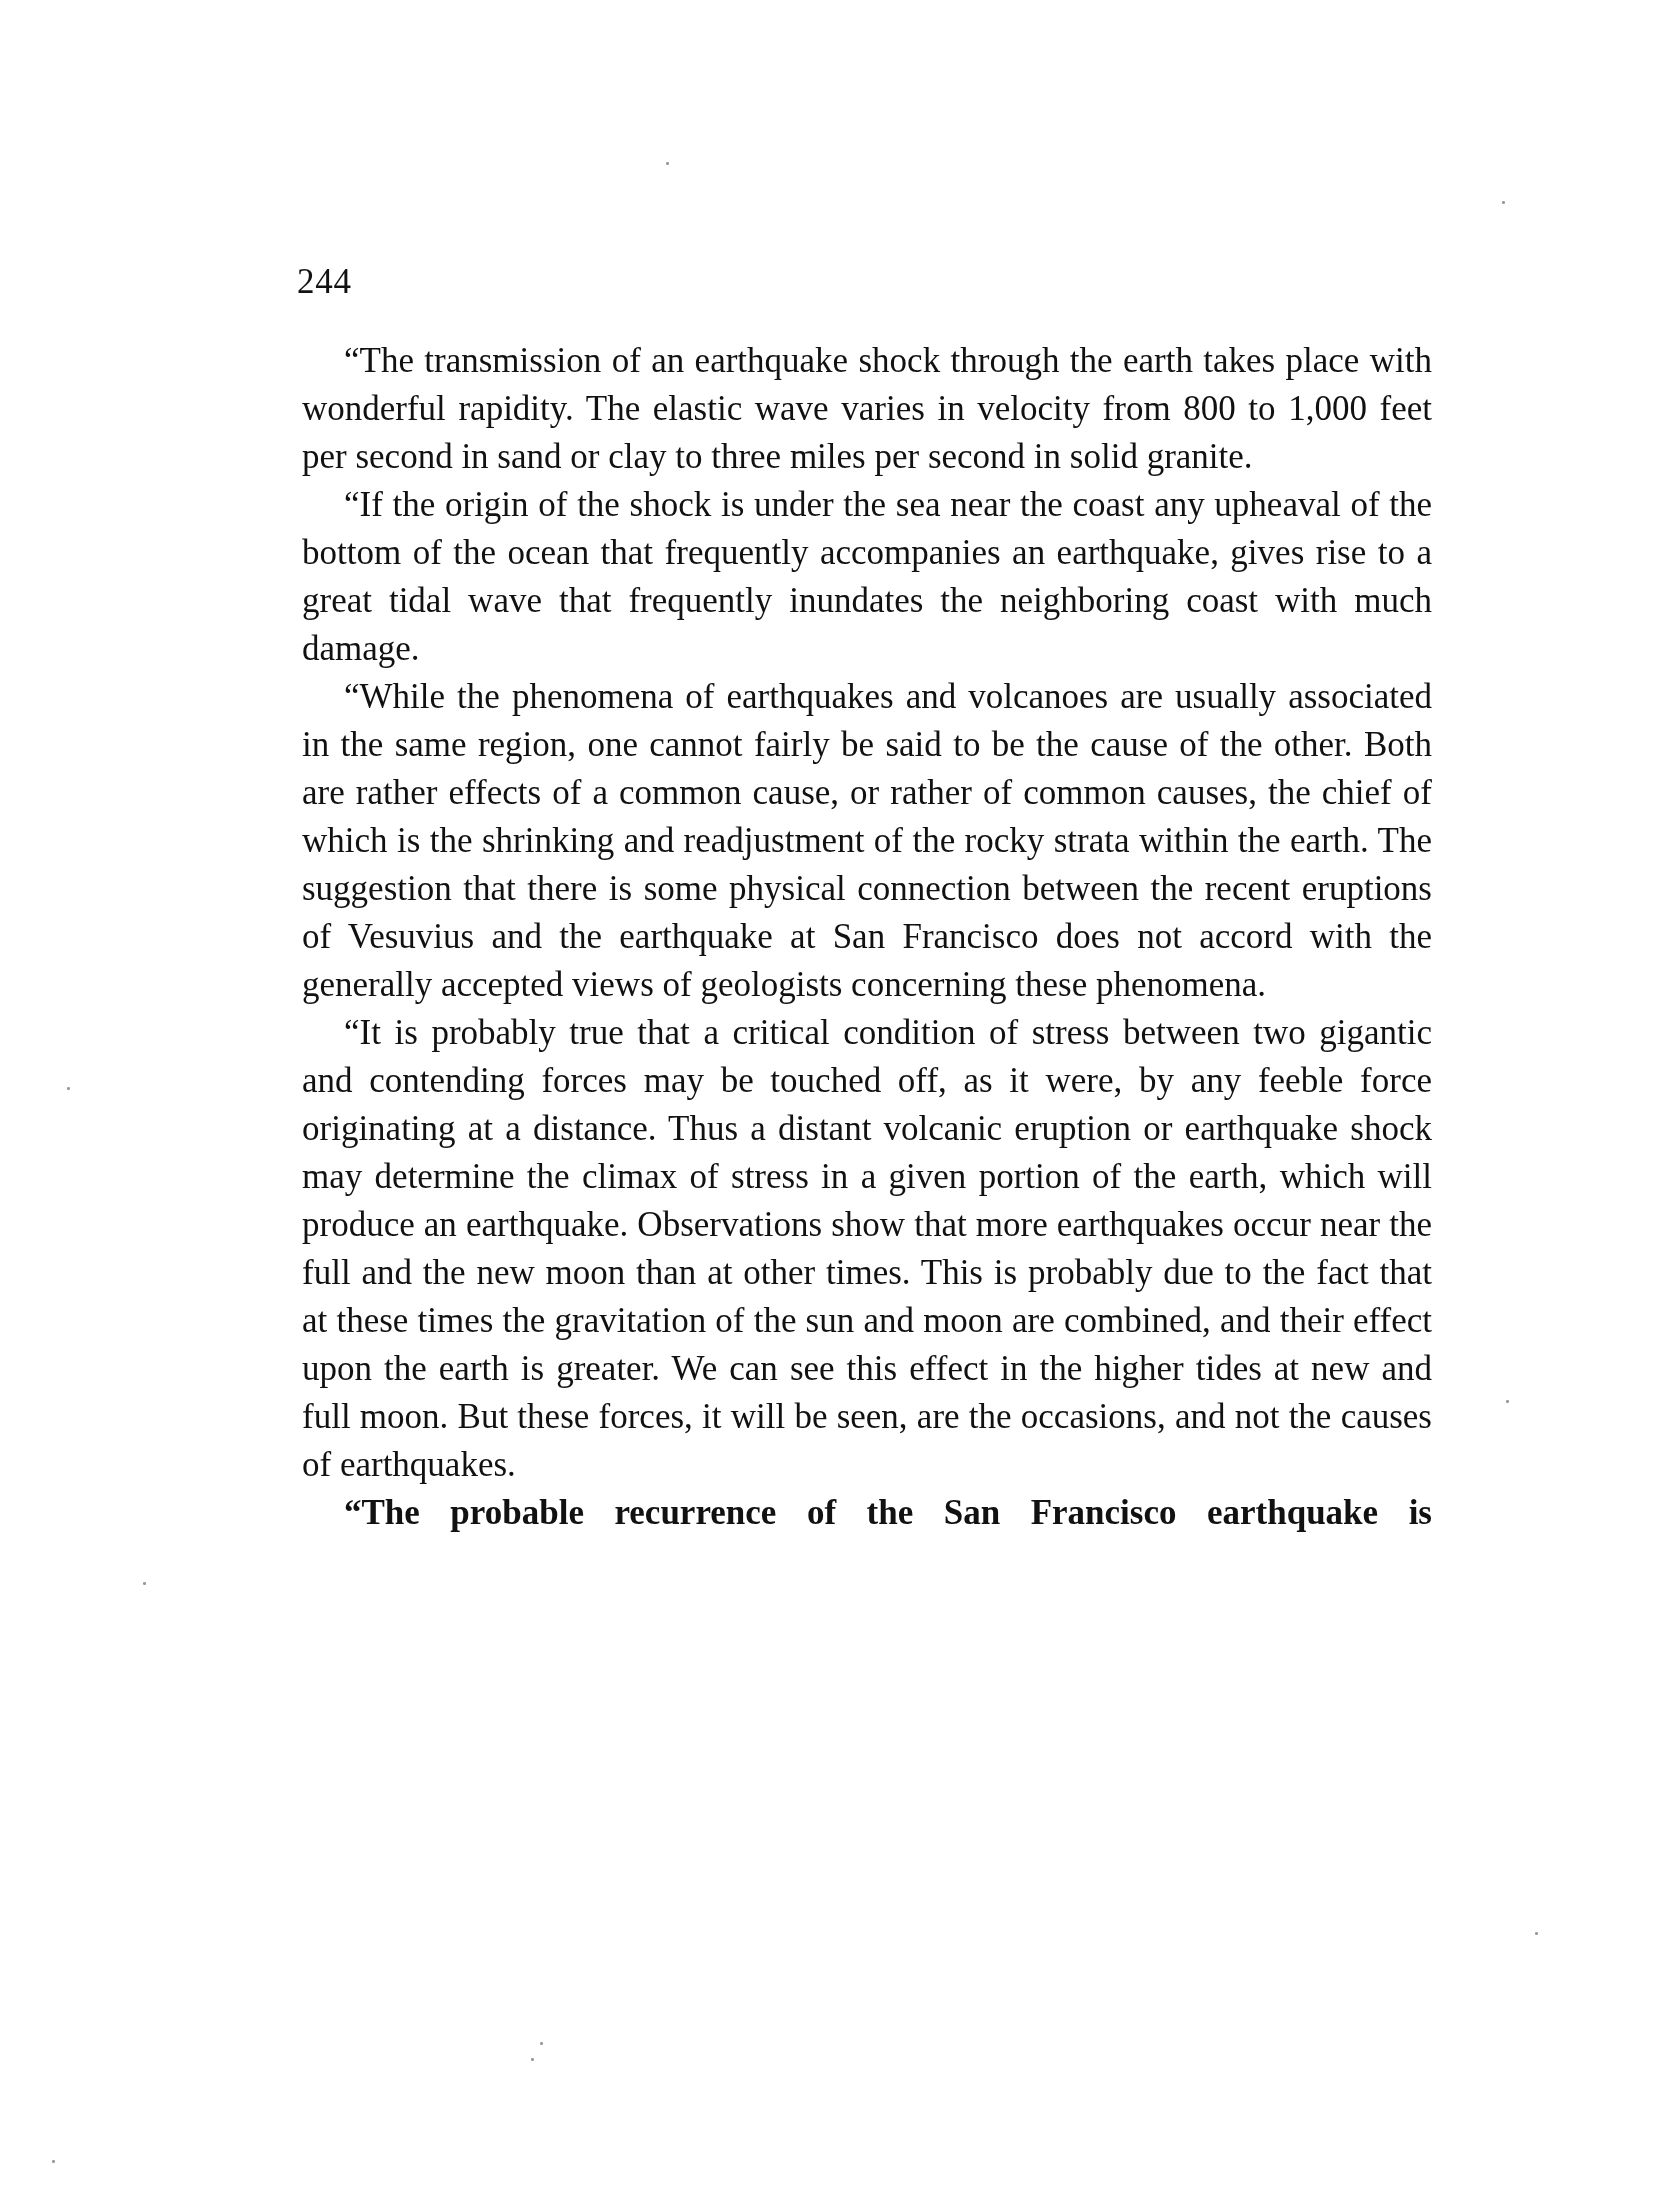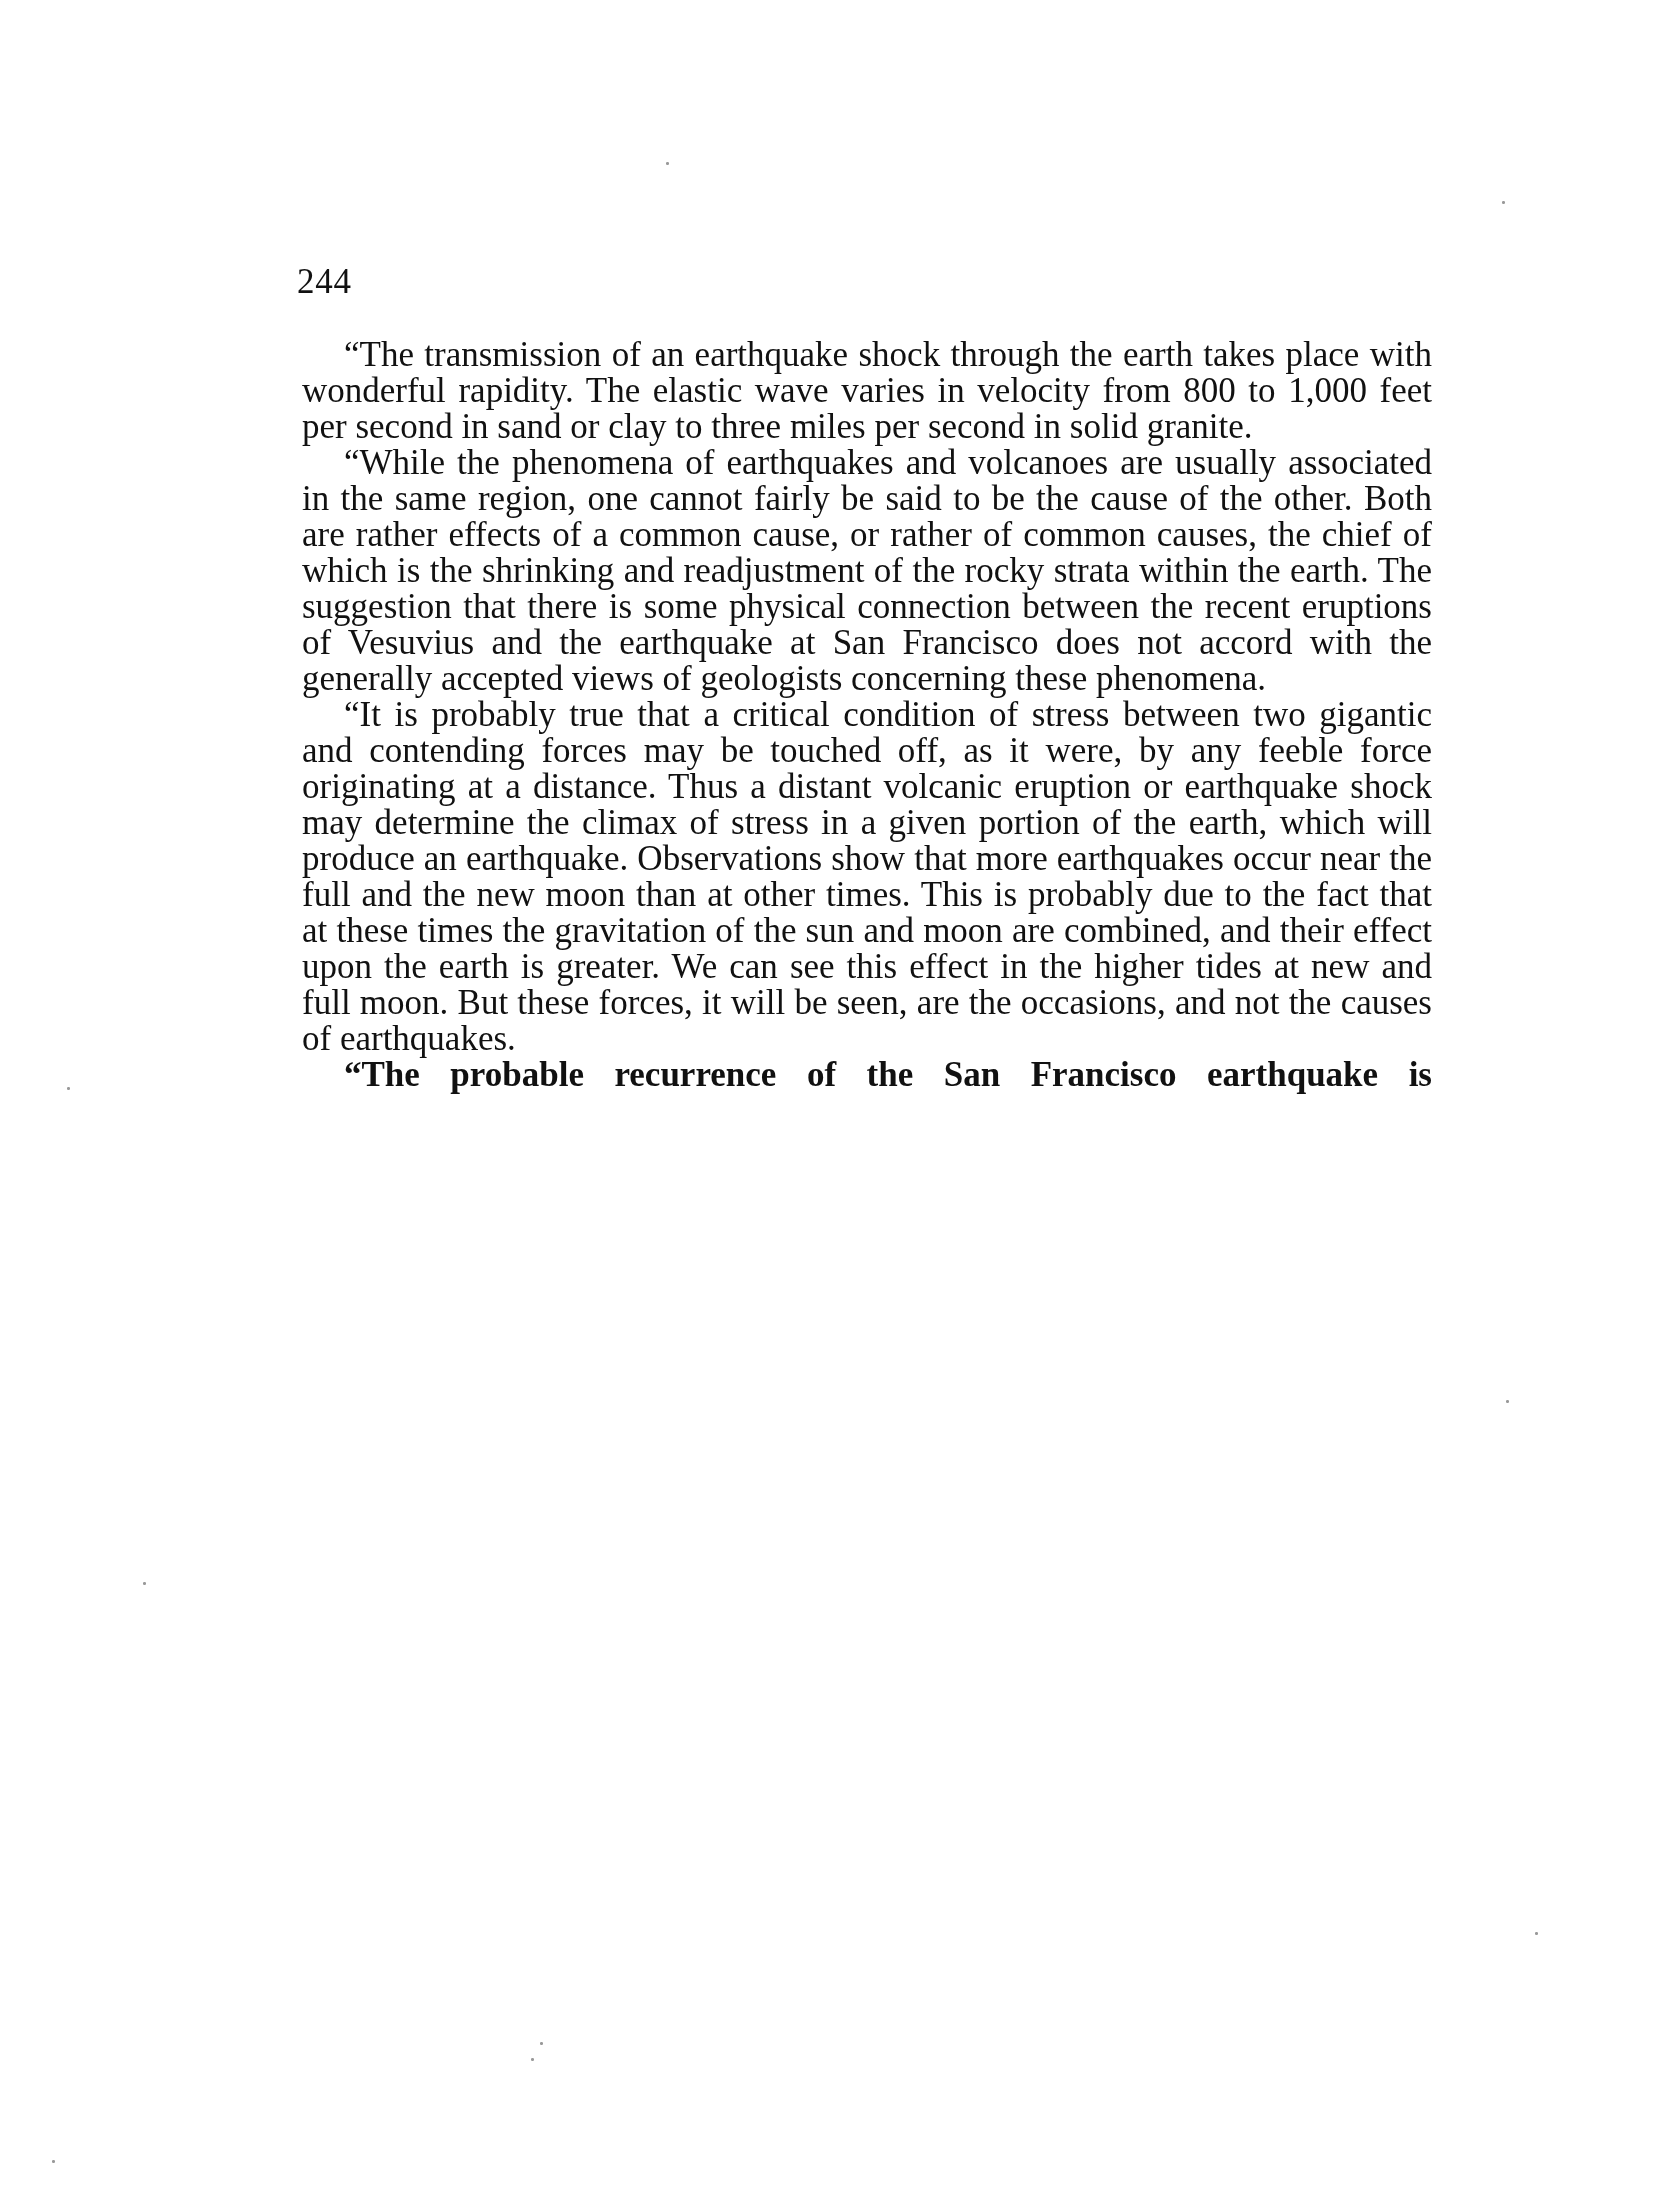--- a/index.html
+++ b/index.html
@@ -41,21 +41,21 @@
       left: 135px;
       top: 0;
       letter-spacing: 1.7px;
     }
     .body-text {
       position: absolute;
       top: 337px;
       left: 302px;
       width: 1130px;
       font-size: 35px;
-      line-height: 36px;
+      line-height: 48px;
       text-align: justify;
     }
     .para {
       margin: 0;
       text-indent: 42px;
       text-align: justify;
     }
     .para:last-child {
       text-align-last: justify;
       font-weight: bold;
@@ -72,20 +72,21 @@
 <body>
 
 <div class="page">
 
   <div class="running-head">
     <span class="page-number">244</span>
   </div>
 
   <div class="body-text">
     <p class="para">“The transmission of an earthquake shock through the earth takes place with wonderful rapidity.  The elastic wave varies in velocity from 800 to 1,000 feet per second in sand or clay to three miles per second in solid granite.</p>
+    <p class="para">“If the origin of the shock is under the sea near the coast any upheaval of the bottom of the ocean that frequently accompanies an earthquake, gives rise to a great tidal wave that frequently inundates the neighboring coast with much damage.</p>
     <p class="para">“While the phenomena of earthquakes and volcanoes are usually associated in the same region, one cannot fairly be said to be the cause of the other.  Both are rather effects of a common cause, or rather of common causes, the chief of which is the shrinking and readjustment of the rocky strata within the earth. The suggestion that there is some physical connection between the recent eruptions of Vesuvius and the earthquake at San Francisco does not accord with the generally accepted views of geologists concerning these phenomena.</p>
     <p class="para">“It is probably true that a critical condition of stress between two gigantic and contending forces may be touched off, as it were, by any feeble force originating at a distance.  Thus a distant volcanic eruption or earthquake shock may determine the climax of stress in a given portion of the earth, which will produce an earthquake.  Observations show that more earthquakes occur near the full and the new moon than at other times.  This is probably due to the fact that at these times the gravitation of the sun and moon are combined, and their effect upon the earth is greater.  We can see this effect in the higher tides at new and full moon.  But these forces, it will be seen, are the occasions, and not the causes of earthquakes.</p>
     <p class="para">“The probable recurrence of the San Francisco earthquake is</p>
   </div>
 
   <span class="speck" style="left:666px;top:162px;"></span>
   <span class="speck" style="left:1502px;top:201px;"></span>
   <span class="speck" style="left:67px;top:1087px;"></span>
   <span class="speck" style="left:143px;top:1582px;"></span>
   <span class="speck" style="left:1506px;top:1400px;"></span>

